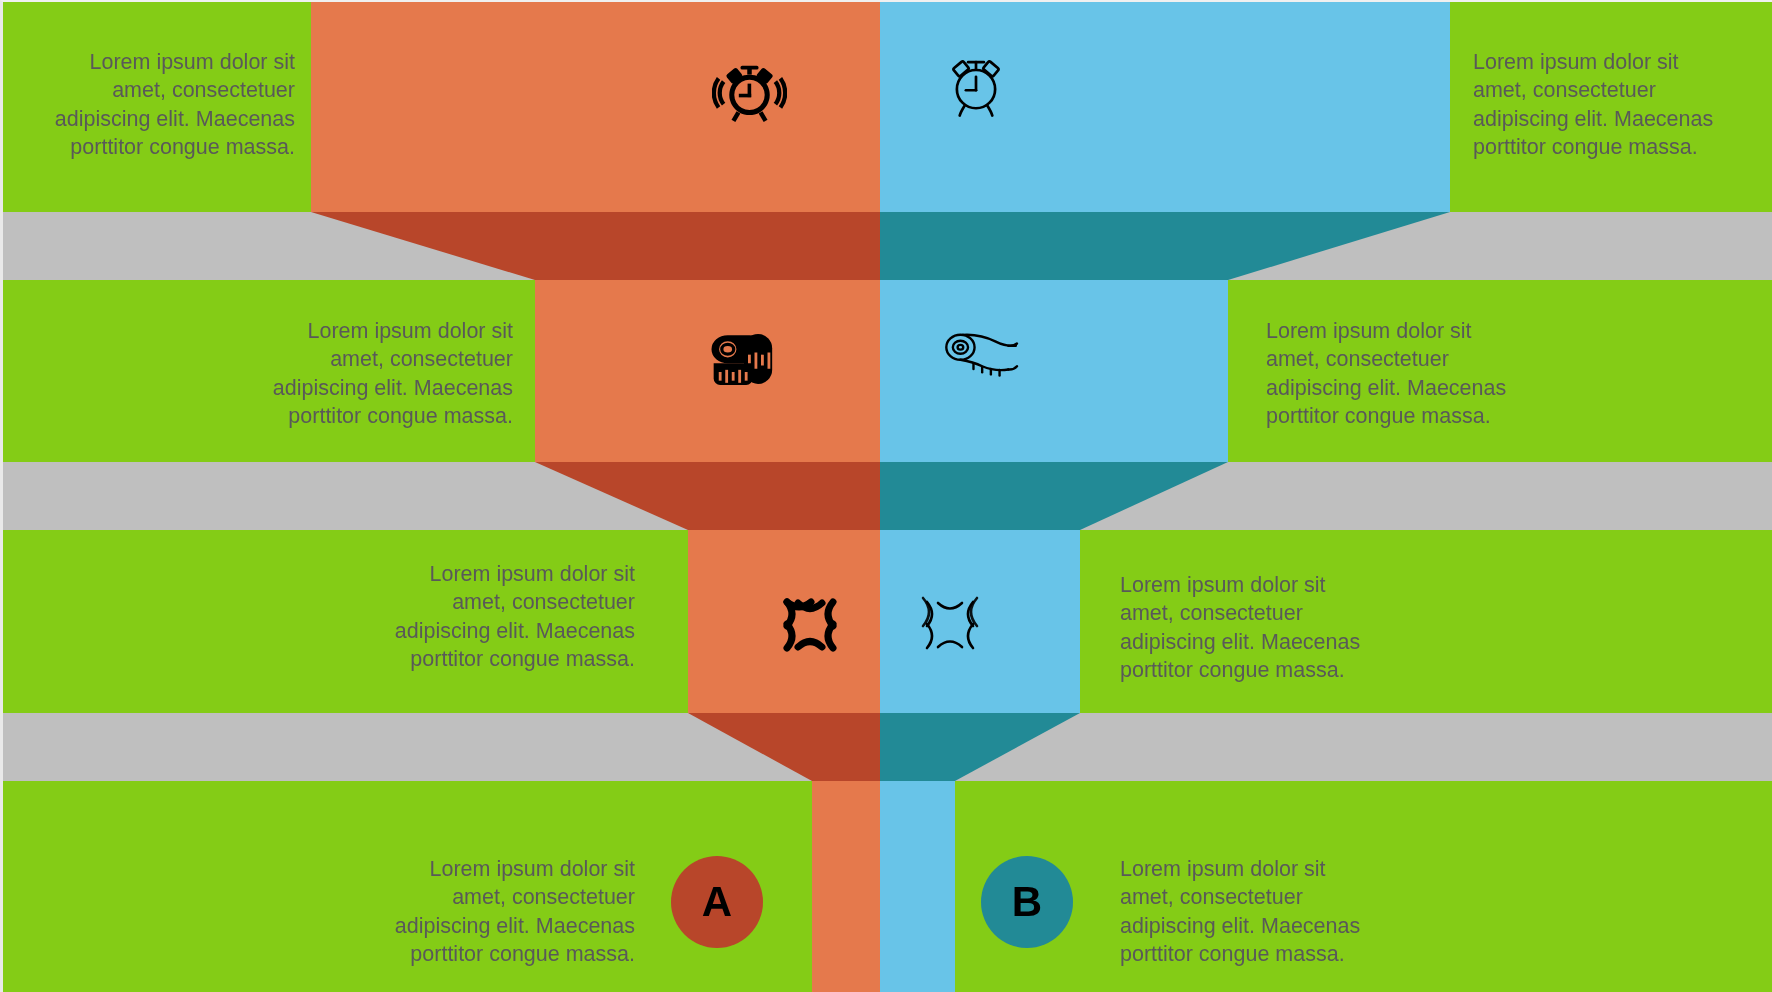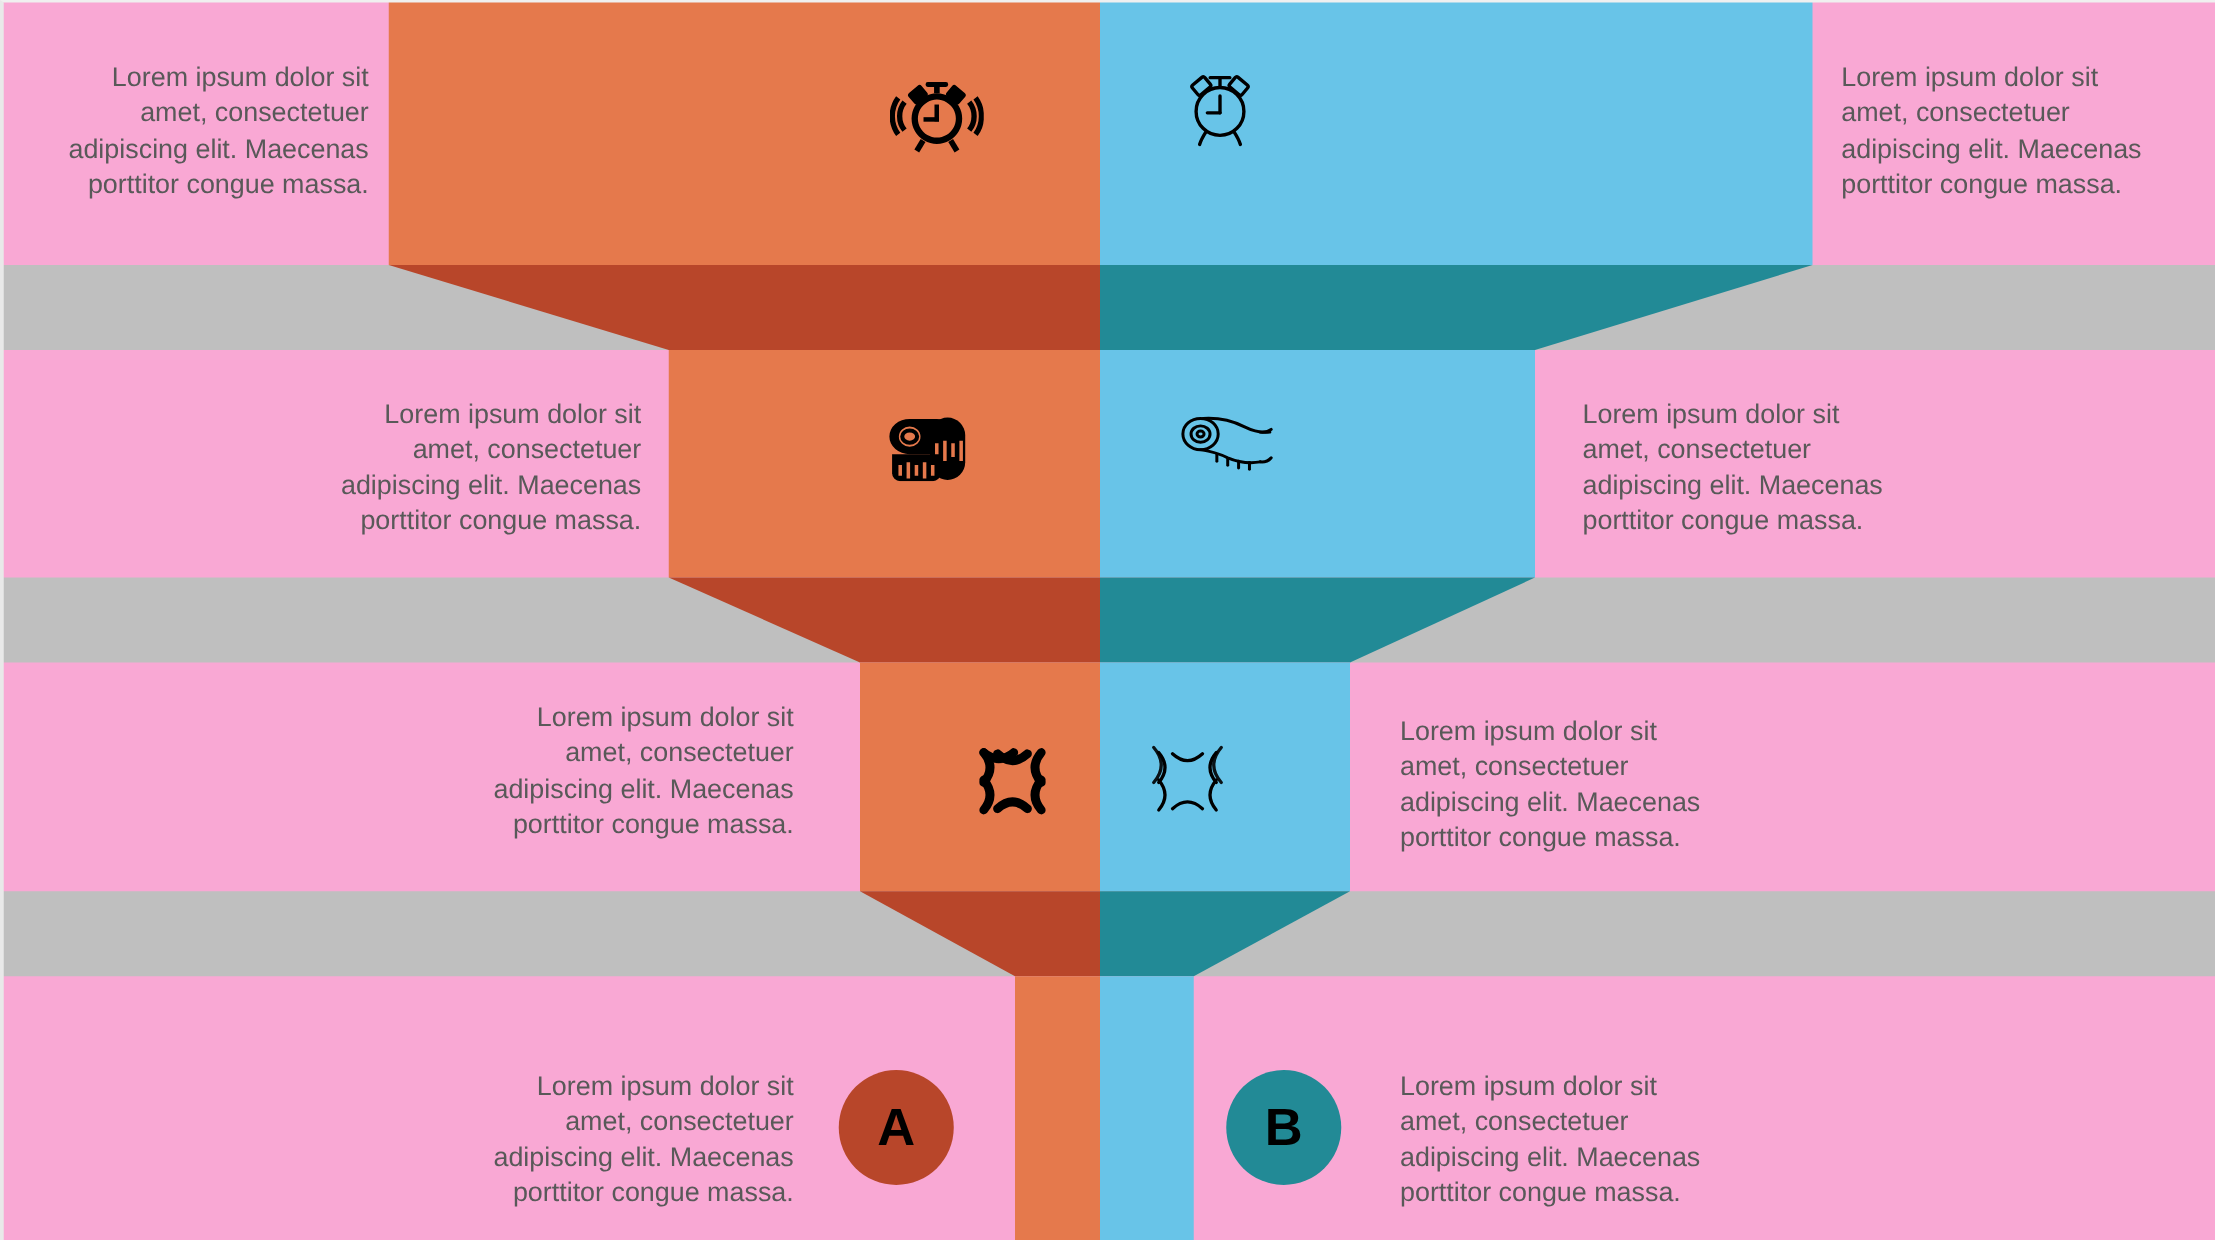--- a/index.html
+++ b/index.html
@@ -4,21 +4,21 @@
 <style>
   html, body {
     margin: 0;
     padding: 0;
     background: #ffffff;
   }
   #canvas {
     position: relative;
     width: 1772px;
     height: 992px;
-    background: #f9a8d4;
+    background: #84cc16;
     overflow: hidden;
     font-family: "Liberation Sans", sans-serif;
   }
   
   .slide-frame {
     position: absolute;
     left: 0; top: 0;
     width: 1772px; height: 992px;
     border-left: 3px solid #e9e9e9;
     border-top: 2px solid #f0f0f0;

